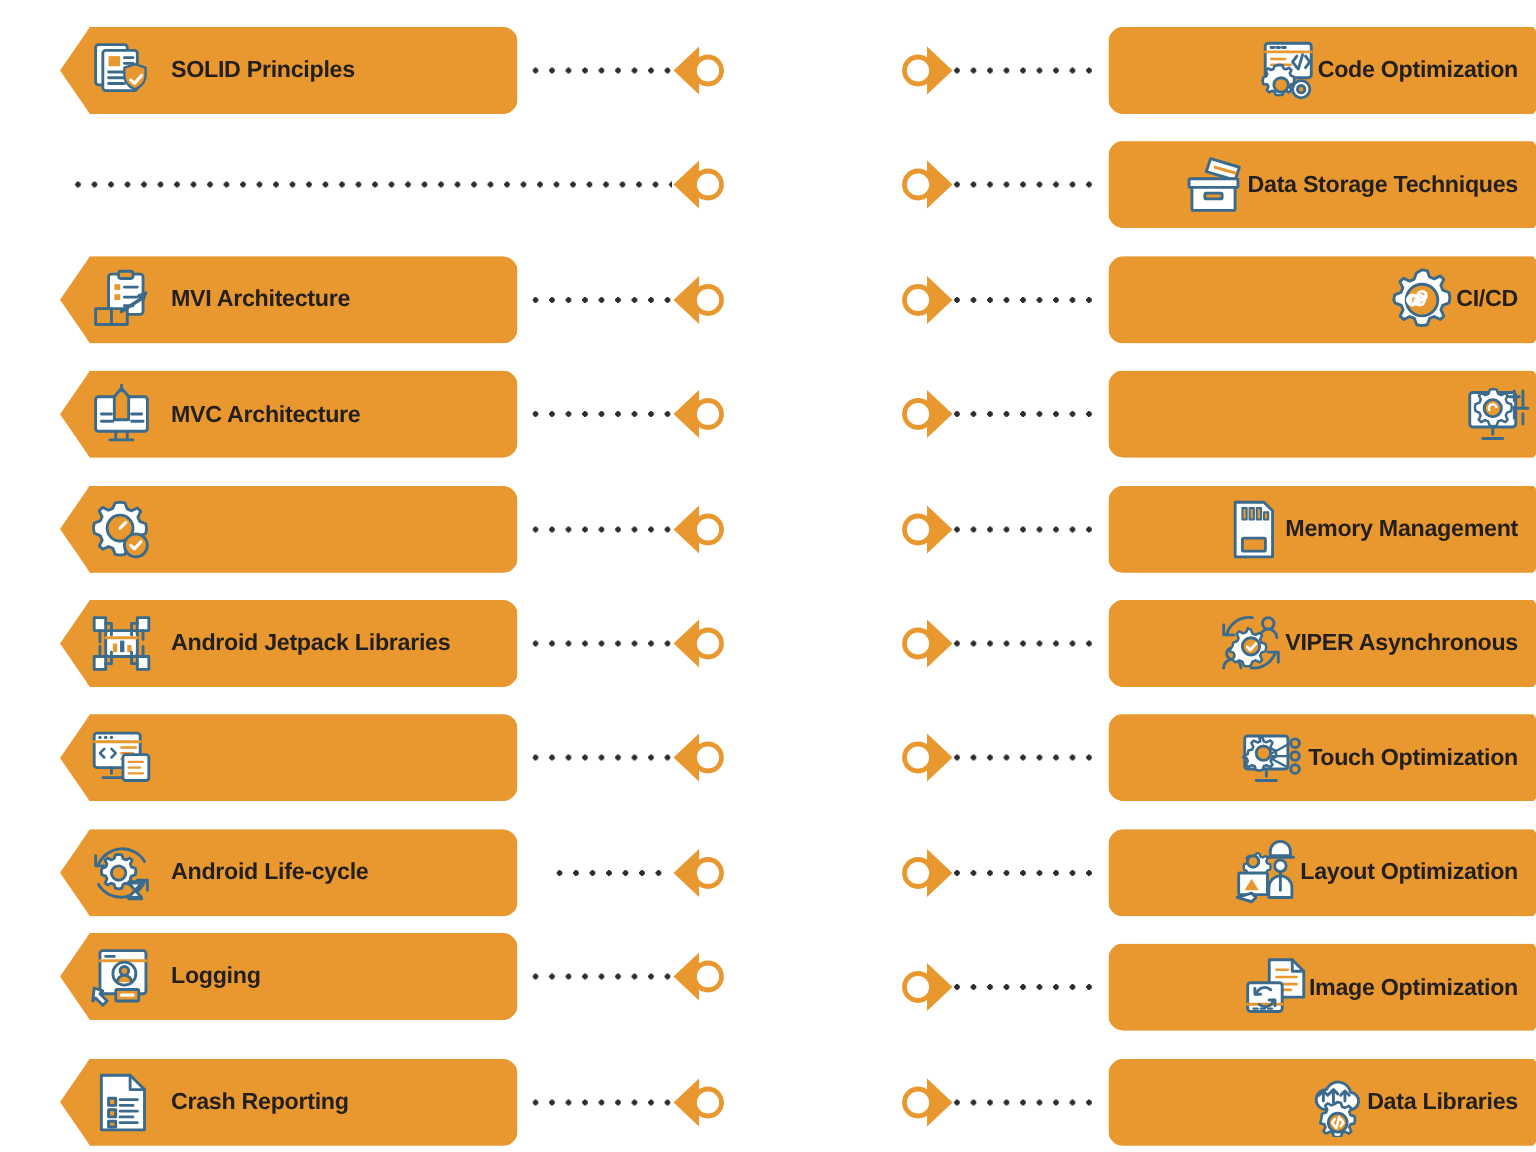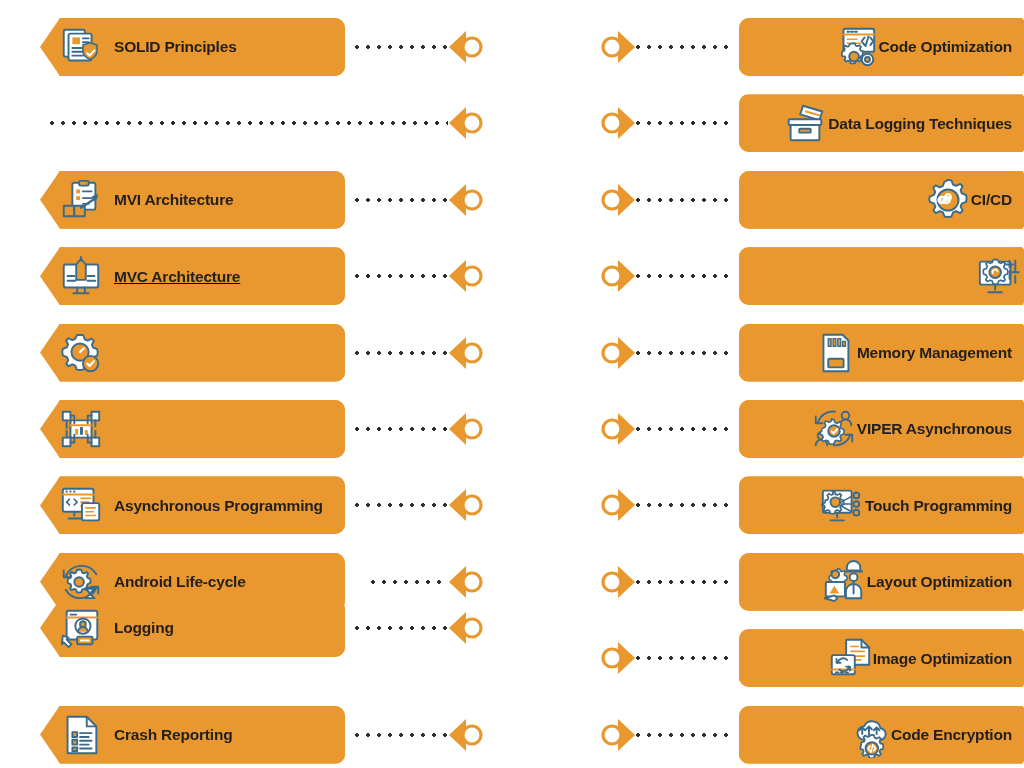--- a/index.html
+++ b/index.html
@@ -164,21 +164,21 @@
           <span style="display: block; flex: 0 0 36px;">
             <svg class="marker" viewBox="0 0 36 40" fill="none">
               <path d="M1 20L18 4v32z" fill="#e8982e"></path>
               <path d="M10 20h16" stroke="#e8982e" stroke-width="0"></path>
               <rect x="12" y="13" width="10" height="14" fill="#e8982e"></rect>
               <circle cx="24" cy="20" r="9" fill="#fff" stroke="#e8982e" stroke-width="3.2"></circle>
             </svg>
           </span>
         </div>
       </div>
-      <div class="row row-left" style="top: 247.2px; text-decoration: underline;">
+      <div class="row row-left" style="top: 247.2px;">
         <div class="pill pill-left">
           <div class="pill-bg"></div>
           <span style="display: block; flex: 0 0 46px;">
             <svg class="ico" viewBox="0 0 48 48" fill="none" stroke="#3a6a8c" stroke-width="2" stroke-linecap="round" stroke-linejoin="round">
               <rect x="6" y="12" width="36" height="24" rx="2" fill="#fff"></rect>
               <path d="M20 36v5M28 36v5M16 42h16"></path>
               <path d="M24 6l5 6v16h-10V12z" fill="#e8982e" stroke="#3a6a8c"></path>
               <path d="M24 4v4"></path>
               <path d="M10 24h7M10 29h8M31 24h7M31 29h8"></path>
             </svg>
@@ -234,20 +234,21 @@
               <rect x="28" y="25" width="3" height="5" fill="#e8982e" stroke="none"></rect>
               <rect x="5" y="6" width="8" height="9" fill="#fff"></rect>
               <rect x="35" y="6" width="8" height="9" fill="#fff"></rect>
               <rect x="5" y="33" width="8" height="9" fill="#fff"></rect>
               <rect x="35" y="33" width="8" height="9" fill="#fff"></rect>
               <rect x="4" y="21" width="5" height="5" fill="#e8982e" stroke="none"></rect>
               <rect x="39" y="21" width="5" height="5" fill="#e8982e" stroke="none"></rect>
               <path d="M9 15v8M9 26v7M39 15v6M39 26v7M13 10h4M31 10h4M13 38h4M31 38h4M17 10v8M31 10v8M17 38v-8M31 38v-8"></path>
             </svg>
           </span>
+          <span class="pill-label">Android Jetpack Libraries</span>
         </div>
         <div class="connector">
           <div class="dots"></div>
           <span style="display: block; flex: 0 0 36px;">
             <svg class="marker" viewBox="0 0 36 40" fill="none">
               <path d="M1 20L18 4v32z" fill="#e8982e"></path>
               <path d="M10 20h16" stroke="#e8982e" stroke-width="0"></path>
               <rect x="12" y="13" width="10" height="14" fill="#e8982e"></rect>
               <circle cx="24" cy="20" r="9" fill="#fff" stroke="#e8982e" stroke-width="3.2"></circle>
             </svg>
@@ -265,21 +266,20 @@
               <circle cx="13" cy="10" r="1.2" fill="#3a6a8c" stroke="none"></circle>
               <circle cx="17" cy="10" r="1.2" fill="#3a6a8c" stroke="none"></circle>
               <path d="M12 18l-3 3 3 3" stroke-width="1.8"></path>
               <path d="M17 18l3 3-3 3" stroke-width="1.8"></path>
               <path d="M24 17h10M24 21h8M24 25h10" stroke="#e8982e" stroke-width="1.8"></path>
               <path d="M17 31v4M11 38h14"></path>
               <rect x="25" y="22" width="18" height="18" rx="2" fill="#fff"></rect>
               <path d="M29 27h10M29 31h8M29 35h10" stroke="#e8982e" stroke-width="1.6"></path>
             </svg>
           </span>
-          <span class="pill-label">Asynchronous Programming</span>
         </div>
         <div class="connector">
           <div class="dots"></div>
           <span style="display: block; flex: 0 0 36px;">
             <svg class="marker" viewBox="0 0 36 40" fill="none">
               <path d="M1 20L18 4v32z" fill="#e8982e"></path>
               <path d="M10 20h16" stroke="#e8982e" stroke-width="0"></path>
               <rect x="12" y="13" width="10" height="14" fill="#e8982e"></rect>
               <circle cx="24" cy="20" r="9" fill="#fff" stroke="#e8982e" stroke-width="3.2"></circle>
             </svg>
@@ -307,21 +307,21 @@
           <span style="display: block; flex: 0 0 36px;">
             <svg class="marker" viewBox="0 0 36 40" fill="none">
               <path d="M1 20L18 4v32z" fill="#e8982e"></path>
               <path d="M10 20h16" stroke="#e8982e" stroke-width="0"></path>
               <rect x="12" y="13" width="10" height="14" fill="#e8982e"></rect>
               <circle cx="24" cy="20" r="9" fill="#fff" stroke="#e8982e" stroke-width="3.2"></circle>
             </svg>
           </span>
         </div>
       </div>
-      <div class="row row-left" style="top: 599px;">
+      <div class="row row-left" style="top: 622px;">
         <div class="pill pill-left">
           <div class="pill-bg"></div>
           <span style="display: block; flex: 0 0 46px;">
             <svg class="ico" viewBox="0 0 48 48" fill="none" stroke="#3a6a8c" stroke-width="2" stroke-linecap="round" stroke-linejoin="round">
               <rect x="9" y="6" width="32" height="30" rx="2" fill="#fff"></rect>
               <path d="M9 13h32" stroke="#e8982e"></path>
               <path d="M13 10h6" stroke="#3a6a8c"></path>
               <circle cx="26" cy="22" r="8" fill="#fff"></circle>
               <circle cx="26" cy="20" r="3" fill="#e8982e" stroke="#3a6a8c"></circle>
               <path d="M21 28a5 5 0 0 1 10 0" fill="#e8982e" stroke="#3a6a8c"></path>
@@ -407,21 +407,21 @@
           <div class="pill-bg"></div>
           <span style="display: block; flex: 0 0 46px;">
             <svg class="ico" viewBox="0 0 48 48" fill="none" stroke="#3a6a8c" stroke-width="2" stroke-linecap="round" stroke-linejoin="round">
               <path d="M22 6l20 6-3 9-20-6z" fill="#fff" stroke="#3a6a8c"></path>
               <path d="M25 12l14 4" stroke="#e8982e"></path>
               <rect x="7" y="20" width="34" height="6" rx="1" fill="#fff"></rect>
               <rect x="9" y="26" width="30" height="16" rx="1" fill="#fff"></rect>
               <rect x="18" y="30" width="12" height="4" rx="1" fill="#e8982e" stroke="#3a6a8c"></rect>
             </svg>
           </span>
-          <span class="pill-label">Data Logging Techniques</span>
+          <span class="pill-label">Data Storage Techniques</span>
         </div>
         <div class="connector">
           <span style="display: block; flex: 0 0 36px;">
             <svg class="marker" viewBox="0 0 36 40" fill="none">
               <path d="M35 20L18 4v32z" fill="#e8982e"></path>
               <rect x="14" y="13" width="10" height="14" fill="#e8982e"></rect>
               <circle cx="12" cy="20" r="9" fill="#fff" stroke="#e8982e" stroke-width="3.2"></circle>
             </svg>
           </span>
           <div class="dots"></div>
@@ -542,21 +542,21 @@
               <rect x="4" y="9" width="30" height="23" rx="2" fill="#fff"></rect>
               <path d="M19 32v5M12 40h14"></path>
               <path d="M14 10l2.6.4.9 3 2.2.9 3-1.5 1.8 1.8-1.5 3 .9 2.2 3 .9.4 2.6-.4 2.6-3 .9-.9 2.2 1.5 3-1.8 1.8-3-1.5-2.2.9-.9 3-2.6.4-2.6-.4-.9-3-2.2-.9-3 1.5-1.8-1.8 1.5-3-.9-2.2-3-.9L5 23.4l.4-2.6 3-.9.9-2.2-1.5-3 1.8-1.8 3 1.5 2.2-.9z" fill="#fff" transform="scale(0.88) translate(2,1)"></path>
               <circle cx="17" cy="21" r="5" fill="#e8982e" stroke="#3a6a8c"></circle>
               <path d="M23 21l11-6M23 23h11M23 25l11 6" stroke="#3a6a8c" stroke-width="1.6"></path>
               <circle cx="39" cy="14" r="3" fill="#e8982e" stroke="#3a6a8c"></circle>
               <circle cx="39" cy="23" r="3" fill="#e8982e" stroke="#3a6a8c"></circle>
               <circle cx="39" cy="32" r="3" fill="#e8982e" stroke="#3a6a8c"></circle>
             </svg>
           </span>
-          <span class="pill-label">Touch Programming</span>
+          <span class="pill-label">Touch Optimization</span>
         </div>
         <div class="connector">
           <span style="display: block; flex: 0 0 36px;">
             <svg class="marker" viewBox="0 0 36 40" fill="none">
               <path d="M35 20L18 4v32z" fill="#e8982e"></path>
               <rect x="14" y="13" width="10" height="14" fill="#e8982e"></rect>
               <circle cx="12" cy="20" r="9" fill="#fff" stroke="#e8982e" stroke-width="3.2"></circle>
             </svg>
           </span>
           <div class="dots"></div>
@@ -629,21 +629,21 @@
               <path d="M13 22a7 7 0 0 1 7-7 9 9 0 0 1 17 2 6 6 0 0 1-1 12H20a7 7 0 0 1-7-7z" fill="#fff"></path>
               <path d="M18 23v-7M18 16l-3 3M18 16l3 3" stroke="#3a6a8c" stroke-width="2"></path>
               <path d="M25 24v-9M25 15l-3 3M25 15l3 3" stroke="#3a6a8c" stroke-width="2"></path>
               <path d="M33 23v-7M33 16l-3 3M33 16l3 3" stroke="#3a6a8c" stroke-width="2"></path>
               <path d="M26 27l2.8.5 1.3 3.3 2.5 1 3.2-1.6 2 2-1.6 3.2 1 2.5 3.3 1.3.5 2.8-.5 2.8-3.3 1.3" fill="none" stroke="none"></path>
               <path d="M26 26l2.6.4.9 3 2.2.9 3-1.5 1.8 1.8-1.5 3 .9 2.2 3 .9.4 2.6-.4 2.6-3 .9-.9 2.2 1.5 3-1.8 1.8-3-1.5-2.2.9-.9 3-2.6.4-2.6-.4-.9-3-2.2-.9-3 1.5-1.8-1.8 1.5-3-.9-2.2-3-.9L14 37.4l.4-2.6 3-.9.9-2.2-1.5-3 1.8-1.8 3 1.5 2.2-.9z" fill="#fff" transform="translate(2,-2) scale(0.92) translate(2,2)"></path>
               <circle cx="28" cy="38" r="6.5" fill="#e8982e" stroke="#3a6a8c"></circle>
               <path d="M26 35.5l-2 2.5 2 2.5M30 35.5l2 2.5-2 2.5M29 34l-2 8" stroke="#fff" stroke-width="1.7"></path>
             </svg>
           </span>
-          <span class="pill-label">Code Encryption</span>
+          <span class="pill-label">Data Libraries</span>
         </div>
         <div class="connector">
           <span style="display: block; flex: 0 0 36px;">
             <svg class="marker" viewBox="0 0 36 40" fill="none">
               <path d="M35 20L18 4v32z" fill="#e8982e"></path>
               <rect x="14" y="13" width="10" height="14" fill="#e8982e"></rect>
               <circle cx="12" cy="20" r="9" fill="#fff" stroke="#e8982e" stroke-width="3.2"></circle>
             </svg>
           </span>
           <div class="dots"></div>

